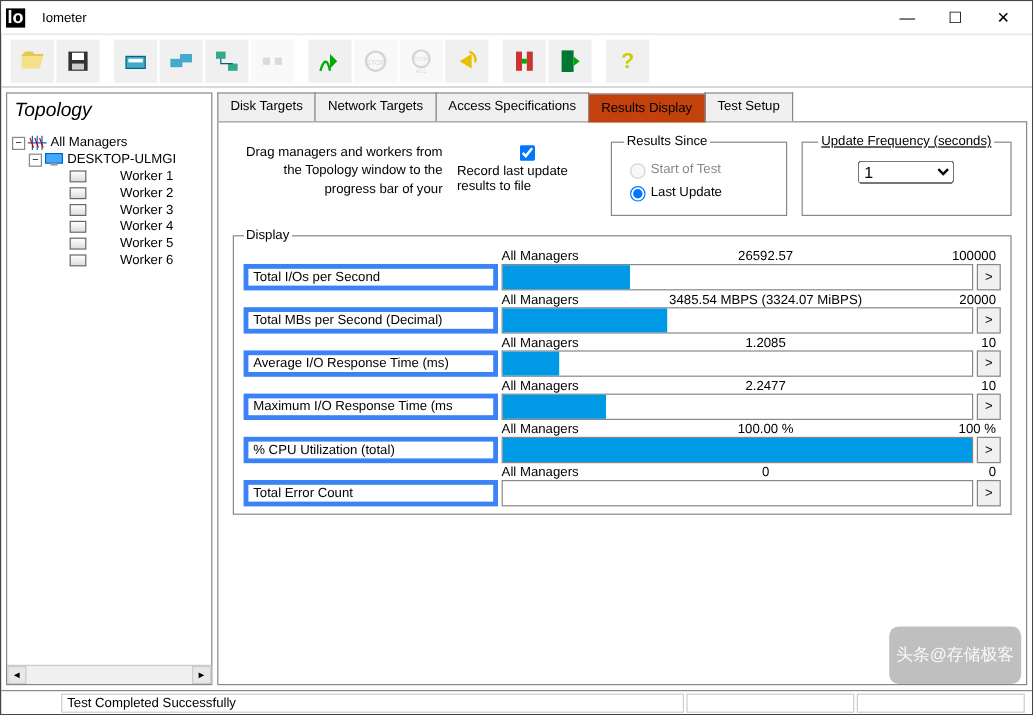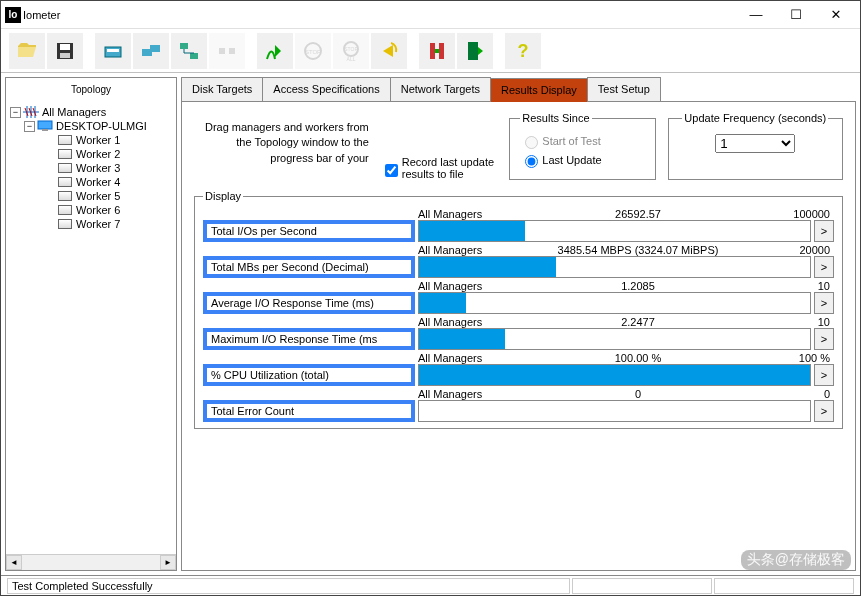--- a/index.html
+++ b/index.html
@@ -19,26 +19,26 @@
       background: #ffffff;
       display: flex;
       align-items: center;
       padding: 0 4px;
       border-bottom: 1px solid #e0e0e0;
     }
     .app-icon {
       width: 16px; height: 16px;
       background: #000;
       color: #fff;
-      font-size: 10px;
+      font-size: 15px;
       font-weight: bold;
       display: flex;
       align-items: center;
       justify-content: center;
-      margin-right: 2px;
+      margin-right: 14px;
     }
     .title { flex: 1; }
     .win-btns { display: flex; gap: 0; }
     .win-btn {
       width: 40px; height: 24px;
       display: flex; align-items: center; justify-content: center;
       font-size: 13px;
       cursor: default;
     }
     .toolbar {
@@ -63,23 +63,23 @@
       padding: 4px;
       gap: 4px;
     }
     .topology-panel {
       width: 172px;
       border: 1px solid #888;
       display: flex;
       flex-direction: column;
     }
     .topology-title {
-      text-align: center;
       padding: 6px;
-      font-size: 10px;
+      font-size: 16px;
+      font-style: italic;
     }
     .tree {
       flex: 1;
       padding: 4px;
       overflow: hidden;
     }
     .tree-node {
       display: flex;
       align-items: center;
       padding: 1px 0;
@@ -99,21 +99,21 @@
       display: inline-block;
     }
     .disk-icon {
       width: 14px; height: 10px;
       border: 1px solid #666;
       background: linear-gradient(#fff,#ddd);
       margin-right: 4px;
       display: inline-block;
     }
     .indent1 { padding-left: 14px; }
-    .indent2 { padding-left: 48px; }
+    .indent2 { padding-left: 48px; gap: 24px; }
     .hscroll {
       height: 16px;
       background: #f0f0f0;
       border-top: 1px solid #ccc;
       display: flex;
     }
     .hscroll-btn {
       width: 16px; height: 100%;
       background: #e8e8e8;
       border: 1px solid #ccc;
@@ -157,36 +157,37 @@
       margin-bottom: 10px;
     }
     .drag-text {
       width: 180px;
       text-align: right;
       padding-top: 8px;
       line-height: 1.4;
     }
     .record-box {
       display: flex;
-      align-items: flex-end;
+      align-items: center;
       padding-top: 8px;
       width: 120px;
+      flex-direction: column;
     }
     .record-box input { margin-right: 4px; margin-top: 1px; }
     fieldset {
       border: 1px solid #888;
       padding: 6px 10px 8px 10px;
       margin: 0;
     }
     legend { font-size: 11px; padding: 0 2px; }
     .results-since { width: 150px; }
     .radio-row { display: flex; align-items: center; margin: 3px 0; }
     .radio-row input { margin-right: 4px; }
     .disabled { color: #888; }
-    .update-freq { width: 180px; text-align: center; }
+    .update-freq { width: 180px; text-align: center; text-decoration: underline; }
     .update-freq select { width: 80px; margin-top: 4px; }
     .display-fs {
       border: 1px solid #888;
       padding: 6px 8px 4px 8px;
     }
     .display-fs > legend { font-size: 11px; margin-top: 44px; }
     .metric-row {
       margin-bottom: 2px;
     }
     .metric-labels {
@@ -231,30 +232,30 @@
     }
     .statusbar {
       height: 20px;
       border-top: 1px solid #888;
       display: flex;
       align-items: center;
       padding: 0 6px;
       font-size: 11px;
     }
     .status-cell { border: 1px solid #ccc; padding: 1px 4px; height: 16px; }
-    .status-cell:first-child { flex: 1; }
+    .status-cell:first-child { flex: 1; margin-left: 44px; }
     .status-cell + .status-cell { width: 140px; margin-left: 2px; }
     .watermark {
       position: absolute;
       right: 10px;
       bottom: 26px;
       font-size: 14px;
       color: rgba(255,255,255,0.9);
       background: rgba(0,0,0,0.25);
-      padding: 1px 6px;
+      padding: 15px 6px;
       border-radius: 8px;
       z-index: 50;
     }
   </style>
 </head>
 <body>
 
 <div class="titlebar">
   <div class="app-icon">lo</div>
   <div class="title">Iometer</div>
@@ -391,37 +392,33 @@
           <span>Worker 4</span>
         </div>
       <div class="tree-node indent2">
           <span class="disk-icon"></span>
           <span>Worker 5</span>
         </div>
       <div class="tree-node indent2">
           <span class="disk-icon"></span>
           <span>Worker 6</span>
         </div>
-      <div class="tree-node indent2">
-          <span class="disk-icon"></span>
-          <span>Worker 7</span>
-        </div>
     </div>
     <div class="hscroll">
       <div class="hscroll-btn">◄</div>
       <div class="hscroll-track"></div>
       <div class="hscroll-btn">►</div>
     </div>
   </div>
 
   <div class="content-panel">
     <div class="tabs">
       <div class="tab">Disk Targets</div>
+      <div class="tab">Network Targets</div>
       <div class="tab">Access Specifications</div>
-      <div class="tab">Network Targets</div>
       <div class="tab active">Results Display</div>
       <div class="tab">Test Setup</div>
     </div>
     <div class="tab-body">
       <div class="top-row">
         <div class="drag-text">Drag managers and workers from the Topology window to the progress bar of your</div>
         <div class="record-box">
           <input type="checkbox" checked="" style="">
           <span>Record last update results to file</span>
         </div>

